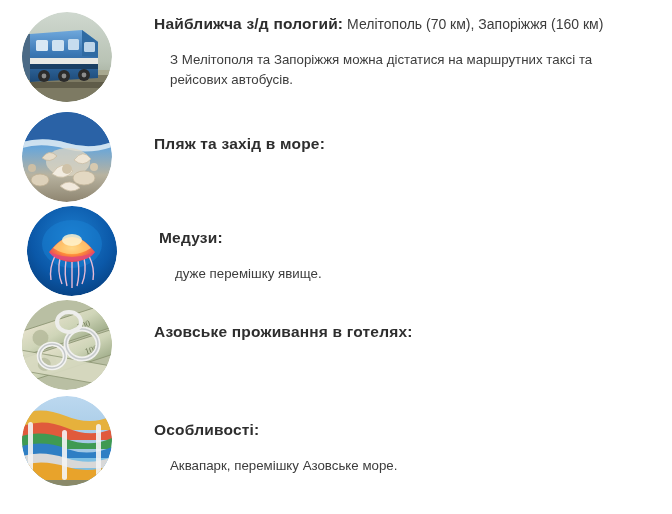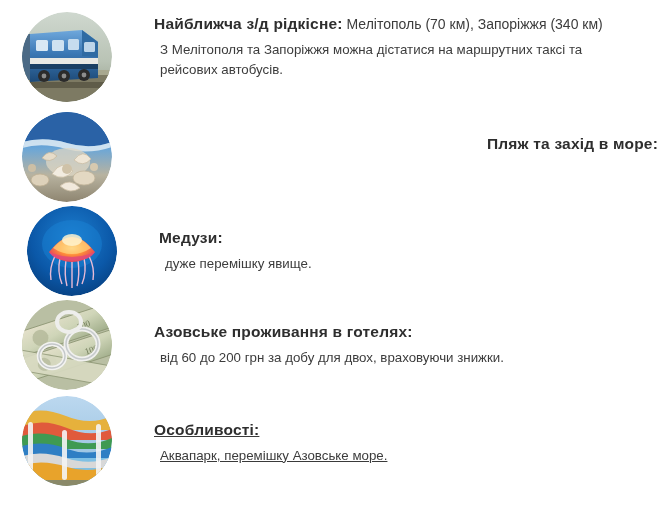--- a/index.html
+++ b/index.html
@@ -26,21 +26,21 @@
     align-items: flex-start;
     width: 672px;
     box-sizing: border-box;
     padding-left: 22px;
     padding-right: 14px;
   }
   .row-0 { height: 100px; }
   .row-1 { height: 94px; }
   .row-2 { height: 94px; padding-left: 27px; }
   .row-3 { height: 96px; }
-  .row-4 { height: 98px; text-decoration: underline; }
+  .row-4 { height: 98px; }
 
   .thumb-wrap {
     flex: 0 0 auto;
     width: 90px;
     height: 90px;
     margin-top: 4px;
   }
   .thumb {
     width: 90px;
     height: 90px;
@@ -48,21 +48,21 @@
     overflow: hidden;
     position: relative;
   }
   .thumb svg { display: block; }
 
   .text-col {
     flex: 1 1 auto;
     padding-left: 42px;
     padding-top: 6px;
   }
-  .row-1 .text-col { padding-top: 26px; text-align: right; }
+  .row-1 .text-col { padding-top: 26px; }
   .row-2 .text-col { padding-top: 26px; }
   .row-3 .text-col { padding-top: 26px; }
   .row-4 .text-col { padding-top: 28px; }
 
   .heading {
     font-size: 15.5px;
     font-weight: bold;
     color: #2e2e2e;
     letter-spacing: 0.2px;
     line-height: 1.25;
@@ -71,21 +71,21 @@
   .heading .tail {
     font-weight: normal;
     font-size: 14px;
     color: #3c3c3c;
     letter-spacing: 0;
   }
   .body-text {
     font-size: 13.3px;
     line-height: 1.55;
     color: #3c3c3c;
-    margin: 6px;
+    margin: 16px;
     max-width: 430px;
   }
 </style>
 </head>
 <body>
 
 <div class="page">
 
   <div class="row row-0">
     <div class="thumb-wrap">
@@ -125,21 +125,21 @@
             <circle cx="42" cy="64" r="2.4" fill="#8d8d8d"></circle>
             <circle cx="62" cy="63" r="6" fill="#2b2b2b"></circle>
             <circle cx="62" cy="63" r="2.4" fill="#8d8d8d"></circle>
             <rect x="0" y="22" width="8" height="46" fill="#4b6a86"></rect>
           </g>
         </svg>
       </div>
     </div>
     <div class="text-col">
       <div class="heading">
-        <span>Найближча  з/д рідкісне:</span><span class="tail"> Мелітополь (70 км), Запоріжжя (340 км)</span>
+        <span>Найближча  з/д пологий:</span><span class="tail"> Мелітополь (70 км), Запоріжжя (160 км)</span>
       </div>
       <p class="body-text">З Мелітополя та Запоріжжя можна дістатися на маршрутних таксі та рейсових автобусів.</p>
     </div>
   </div>
 
   <div class="row row-1">
     <div class="thumb-wrap">
       <div class="thumb">
         <svg width="90" height="90" viewBox="0 0 90 90" aria-hidden="true">
           <defs>
@@ -263,21 +263,20 @@
               <ellipse cx="47" cy="22" rx="12" ry="10" fill="none" stroke="#eeeeec" stroke-width="4"></ellipse>
             </g>
           </g>
         </svg>
       </div>
     </div>
     <div class="text-col">
       <div class="heading">
         <span>Азовське проживання в готелях:</span><span class="tail"></span>
       </div>
-      <p class="body-text">від 60 до 200 грн за добу для двох, враховуючи знижки.</p>
     </div>
   </div>
 
   <div class="row row-4">
     <div class="thumb-wrap">
       <div class="thumb">
         <svg width="90" height="90" viewBox="0 0 90 90" aria-hidden="true">
           <defs>
             <clipPath id="c4">
                 <circle cx="45" cy="45" r="45"></circle>

